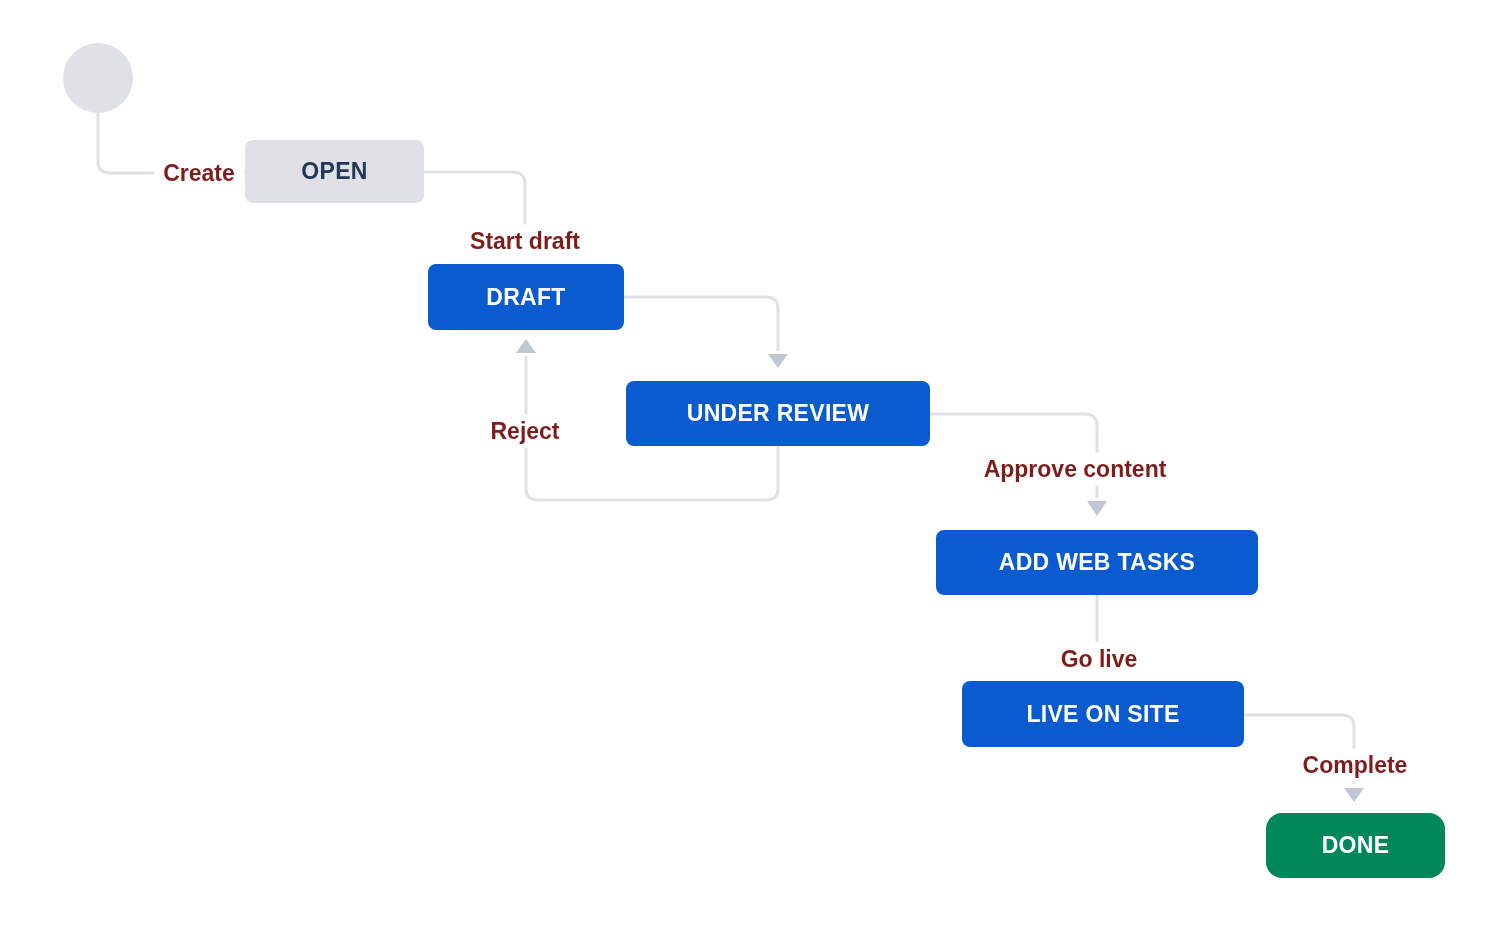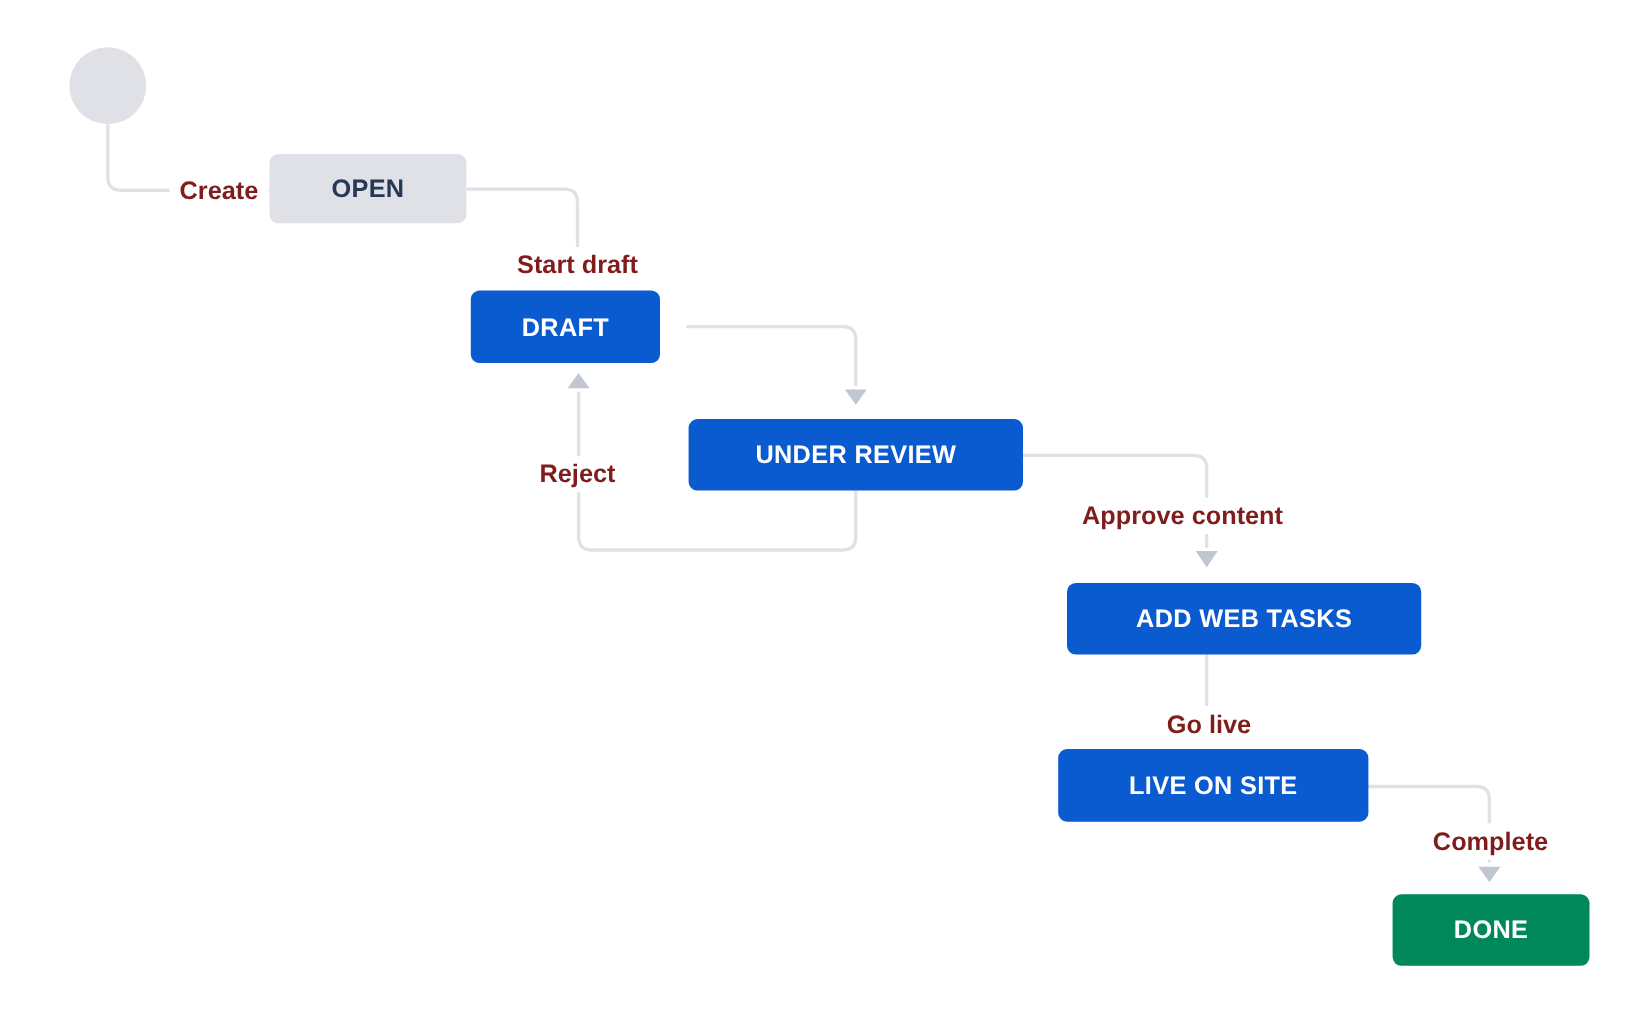--- a/index.html
+++ b/index.html
@@ -45,25 +45,26 @@
     cursor: pointer;
     white-space: nowrap;
     text-align: right;
   }
   .node.gray {
     background: #DFE1E6;
     color: #253858;
   }
   .node.green {
     background: #00875A;
+    border-radius: 16px;
   }
   .node-open        { left: 245px;  top: 140px; width: 179px; height: 63px; }
-  .node-draft       { left: 428px;  top: 264px; width: 172px; height: 66px; }
+  .node-draft       { left: 428px;  top: 264px; width: 196px; height: 66px; }
   .node-under-review{ left: 626px;  top: 381px; width: 304px; height: 65px; }
-  .node-add-web-tasks{ left: 936px; top: 530px; width: 322px; height: 65px; margin-left: 34px; }
+  .node-add-web-tasks{ left: 936px; top: 530px; width: 322px; height: 65px; }
   .node-live-on-site{ left: 962px;  top: 681px; width: 282px; height: 66px; }
   .node-done        { left: 1266px; top: 813px; width: 179px; height: 65px; }
 
   .transition-label {
     position: absolute;
     transform: translate(-50%, -50%);
     background: #ffffff;
     padding: 3px 9px;
     font-weight: bold;
     font-size: 23px;

